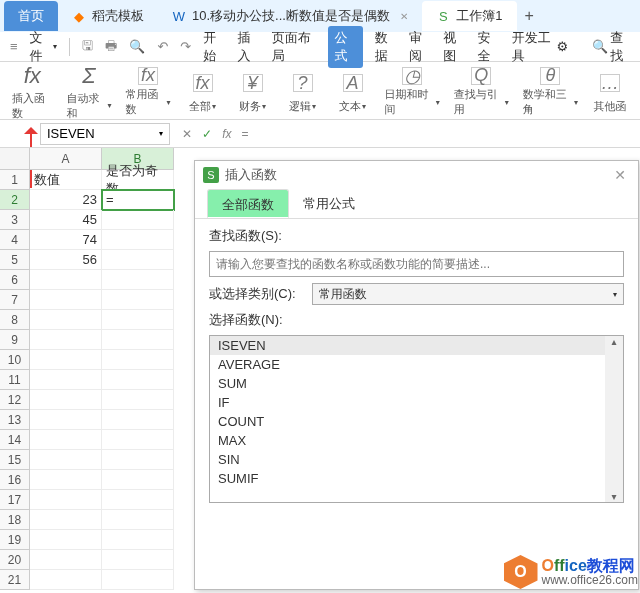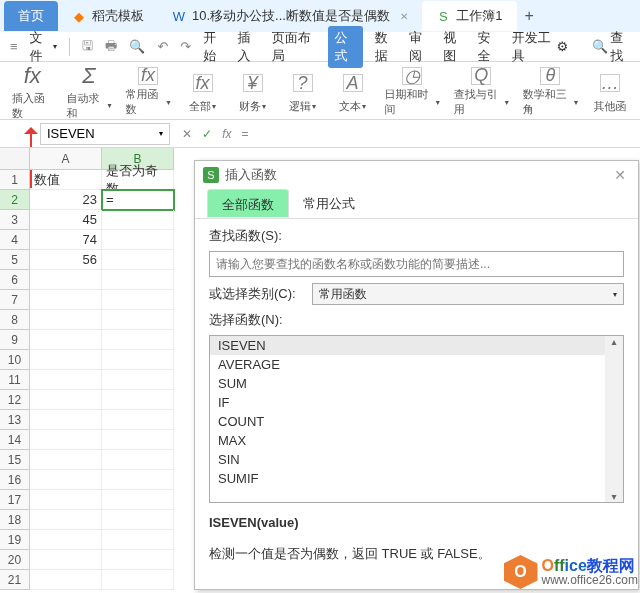--- a/index.html
+++ b/index.html
@@ -375,25 +375,20 @@
           <div class="dlg-item">COUNT</div>
           <div class="dlg-item">MAX</div>
           <div class="dlg-item">SIN</div>
           <div class="dlg-item">SUMIF</div>
         </div>
       <div class="dlg-scroll">
           <span>▴</span>
           <span>▾</span>
         </div>
     </div>
-    <div class="dlg-desc">
-      <b>ISEVEN(value)</b>
-      <br><br>
-      <span>检测一个值是否为偶数，返回 TRUE 或 FALSE。</span>
-    </div>
   </div>
 </div>
 
 <div class="watermark">
   <div class="wm-ico">O</div>
   <div class="wm-txt">
     <div class="wm-t1"><span class="o">O</span><span class="f">ff</span><span class="c">ice</span><span class="zh">教程网</span></div>
     <div class="wm-t2">www.office26.com</div>
   </div>
 </div>

